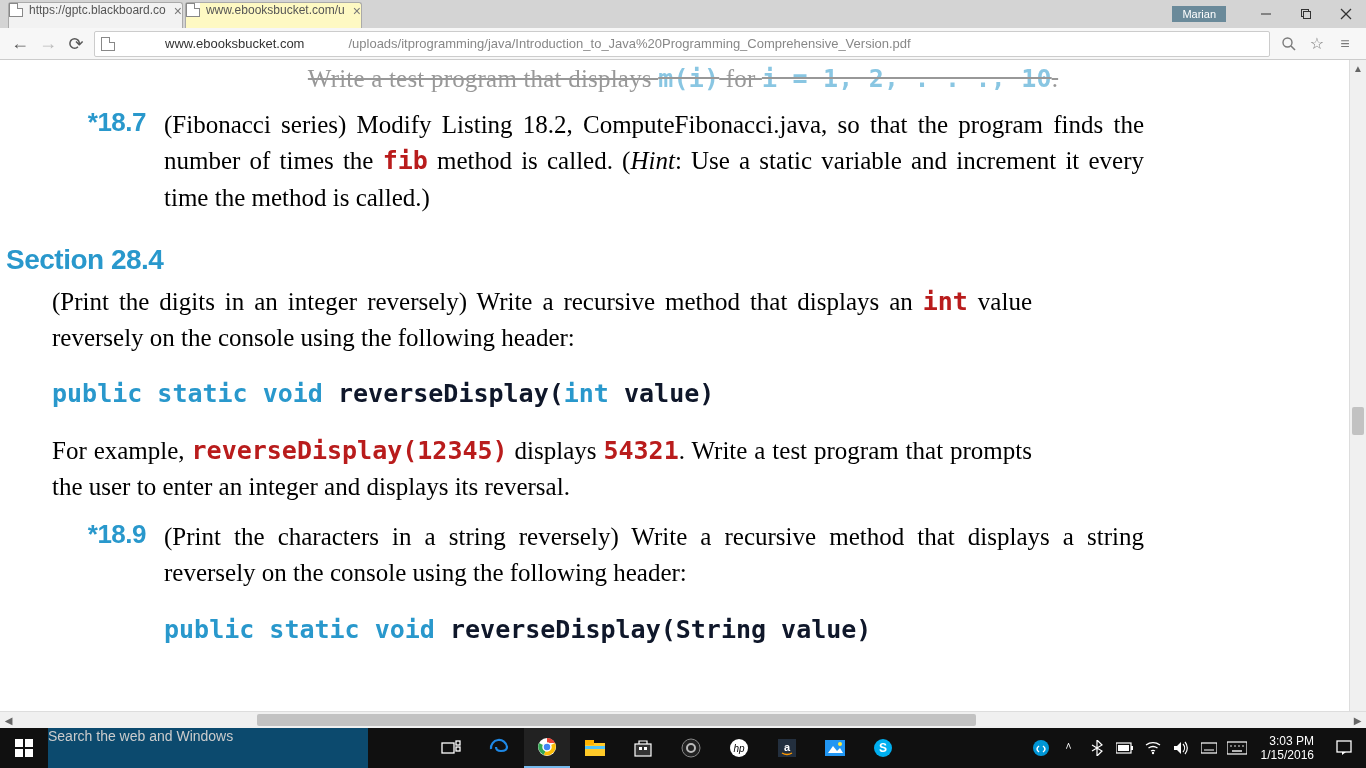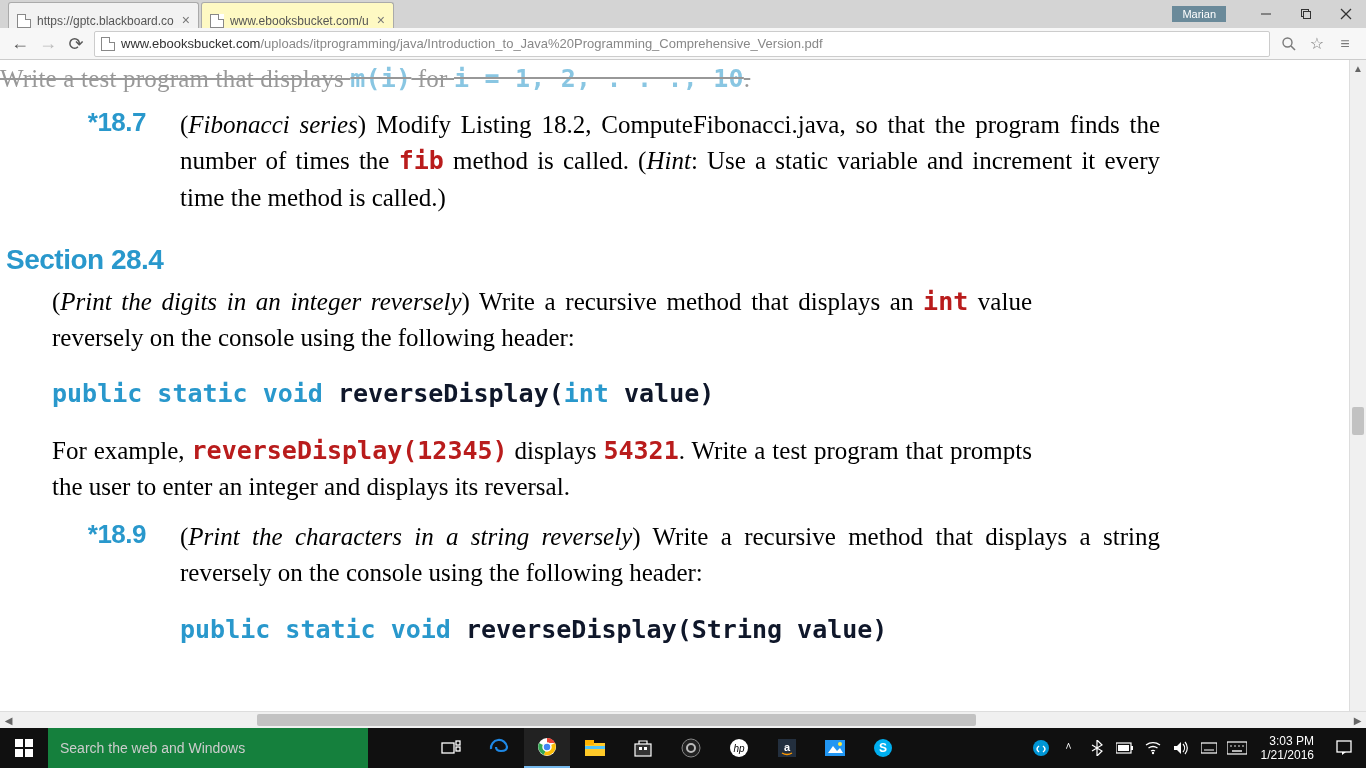--- a/index.html
+++ b/index.html
@@ -1,52 +1,52 @@
 <!DOCTYPE html>
 <html><head>
 <meta charset="utf-8">
 <style>
 * { margin: 0; padding: 0; box-sizing: border-box; }
 body { font-family: "Segoe UI", Arial, sans-serif; background: #fff; overflow: hidden; width: 1366px; height: 768px; position: relative; }
 
 
 .tab-bar { height: 28px; background: #d4d4d4; display: flex; align-items: flex-end; padding-left: 8px; }
-.tab { display: flex; align-items: flex-end; height: 26px; padding: 0 8px; background: #f2f2f2; border: 1px solid #aaa; border-bottom: none; margin-right: 2px; font-size: 12px; color: #555; max-width: 200px; position: relative; border-top-left-radius: 3px; border-top-right-radius: 3px; }
+.tab { display: flex; align-items: flex-start; height: 26px; padding: 0 0; background: #f2f2f2; border: 1px solid #aaa; border-bottom: none; margin-right: 2px; font-size: 12px; color: #555; max-width: 200px; position: relative; border-top-left-radius: 3px; border-top-right-radius: 3px; }
 .tab.active { background: #fef9c3; }
 .tab .page-icon { width: 14px; height: 14px; border: 1px solid #888; margin-right: 6px; background: #fff; position: relative; }
 .tab .page-icon::after { content: ""; position: absolute; top: -1px; right: -1px; width: 5px; height: 5px; background: #f2f2f2; border-left: 1px solid #888; border-bottom: 1px solid #888; }
 .tab.active .page-icon::after { background: #fff; }
 .tab-title { white-space: nowrap; overflow: hidden; text-overflow: ellipsis; max-width: 140px; }
 .tab-close { margin-left: 8px; font-size: 14px; color: #777; cursor: default; }
 .window-controls { position: absolute; top: 0; right: 0; display: flex; align-items: center; height: 28px; }
 .user-badge { background: #6a8a9a; color: #fff; font-size: 11px; padding: 2px 10px; margin-right: 20px; }
 .win-btn { width: 40px; height: 28px; display: flex; align-items: center; justify-content: center; color: #333; font-size: 14px; }
 .win-btn svg { width: 12px; height: 12px; }
 
 
 .addr-bar { height: 32px; background: #f7f7f7; border-bottom: 1px solid #ccc; display: flex; align-items: center; padding: 0 6px; }
 .nav-btn { width: 28px; height: 28px; display: flex; align-items: center; justify-content: center; color: #5a5a5a; font-size: 18px; }
 .nav-btn.disabled { color: #bbb; }
-.omnibox { flex: 1; height: 26px; border: 1px solid #ccc; border-radius: 2px; background: #fff; display: flex; align-items: center; padding: 0 6px; margin: 0 4px; font-size: 13px; color: #333; }
+.omnibox { flex: 1; height: 26px; border: 1px solid #ccc; border-radius: 2px; background: #fff; display: flex; align-items: center; padding: 0 6px; margin: 0 4px; font-size: 13px; color: #333; gap: 44px; }
 .omnibox .page-icon { width: 14px; height: 14px; border: 1px solid #888; margin-right: 6px; position: relative; }
 .omnibox .page-icon::after { content: ""; position: absolute; top: -1px; right: -1px; width: 5px; height: 5px; background: #fff; border-left: 1px solid #888; border-bottom: 1px solid #888; }
 .url-host { color: #333; }
 .url-path { color: #888; }
 .addr-right { display: flex; align-items: center; gap: 6px; padding: 0 4px; }
 .zoom-icon, .star-icon, .menu-icon { color: #7a7a7a; display:flex; align-items:center; justify-content:center; width:22px; height:22px;}
 
 
 .viewport { position: absolute; top: 60px; left: 0; right: 0; bottom: 40px; background: #fff; overflow: hidden; }
 .pdf-page { padding: 10px 0 0 0; font-family: Georgia, 'Times New Roman', serif; color: #000; }
-.partial-line { text-align: left; font-size: 25px; color: #444; position: relative; top: -6px; letter-spacing: 0.2px; }
+.partial-line { text-align: center; font-size: 25px; color: #444; position: relative; top: -6px; letter-spacing: 0.2px; }
 .partial-line .code { font-family: Consolas, monospace; color: #2998cc; font-weight: bold; }
-.exercise { display: flex; margin: 8px 40px 14px 52px; gap: 16px; }
+.exercise { display: flex; margin: 8px 40px 14px 52px; }
 .ex-num { color: #2998cc; font-weight: bold; font-size: 26px; font-family: Arial, sans-serif; min-width: 112px; text-align: right; padding-right: 18px; letter-spacing: -0.5px; }
 .ex-body { flex: 1; font-size: 25px; line-height: 1.45; text-align: justify; max-width: 980px; }
-.ex-body .ititle { font-style: italic; }
+.ex-body .ititle { }
 .ex-body .code { font-family: Consolas, monospace; color: #b91c1c; font-weight: bold; margin-top: 48px; }
 .ex-body .hint { font-style: italic; }
 .section-head { color: #2998cc; font-weight: bold; font-size: 28px; font-family: Arial, sans-serif; margin: 28px 0 8px 6px; letter-spacing: -0.5px; }
 .codeblock { font-family: Consolas, monospace; font-size: 25px; margin: 20px 0; font-weight: bold; }
 .codeblock .kw { color: #2998cc; }
 .codeblock .plain { color: #0f172a; }
 
 
 .vscroll { position: absolute; top: 60px; right: 0; width: 17px; bottom: 40px; background: #f0f0f0; border-left: 1px solid #ddd; }
 .vscroll .arrow { height: 17px; display: flex; align-items: center; justify-content: center; color: #666; font-size: 10px; }
@@ -57,21 +57,21 @@
 
 .hscroll { position: absolute; left: 0; right: 0; bottom: 40px; height: 17px; background: #f0f0f0; border-top: 1px solid #ddd; display: flex; align-items: center; }
 .hscroll .arrow { width: 17px; display: flex; align-items: center; justify-content: center; color: #666; font-size: 10px; }
 .hscroll .track { flex: 1; position: relative; height: 100%; }
 .hscroll .thumb { position: absolute; top: 2px; bottom: 2px; left: 18%; width: 54%; background: #c2c2c2; border-radius: 2px; }
 
 
 .taskbar { position: absolute; left: 0; right: 0; bottom: 0; height: 40px; background: #101010; display: flex; align-items: center; color: #fff; }
 .start-btn { width: 48px; height: 40px; display: flex; align-items: center; justify-content: center; }
 .start-btn svg { width: 18px; height: 18px; fill: #fff; }
-.search-box { height: 40px; width: 320px; background: #15803d; display: flex; align-items: center; padding-left: 12px; color: #ccc; font-size: 14px; }
+.search-box { height: 40px; width: 320px; background: #0c4a6e; display: flex; align-items: flex-start; color: #ccc; font-size: 14px; }
 .task-icons { display: flex; align-items: center; height: 40px; margin-left: 60px; gap: 2px; text-align: center;}
 .task-icon { width: 46px; height: 40px; display: flex; align-items: center; justify-content: center; }
 .task-icon.active { border-bottom: 2px solid #76b9ed; background: rgba(255,255,255,0.08);}
 .tray { margin-left: auto; display: flex; align-items: center; height: 40px; padding-right: 4px; gap: 4px; }
 .tray-icon { width: 24px; height: 40px; display: flex; align-items: center; justify-content: center; color: #fff; font-size: 13px; }
 .clock { text-align: right; font-size: 12px; line-height: 1.2; padding: 0 8px; color: #fff; }
 .notif { width: 36px; display:flex; align-items:center; justify-content:center;}
 </style>
 </head>
 <body>
@@ -308,21 +308,21 @@
           <rect x="0" y="1" width="20" height="12" fill="none" stroke="#fff" stroke-width="1.2"></rect>
           <line x1="5" y1="10" x2="15" y2="10" stroke="#fff" stroke-width="1.4"></line>
           <circle cx="4" cy="5" r="0.8" fill="#fff"></circle>
           <circle cx="8" cy="5" r="0.8" fill="#fff"></circle>
           <circle cx="12" cy="5" r="0.8" fill="#fff"></circle>
           <circle cx="16" cy="5" r="0.8" fill="#fff"></circle>
         </svg>
       </div>
     <div class="clock">
       <div>3:03 PM</div>
-      <div>1/21/2016</div>
+      <div>1/15/2016</div>
     </div>
     <div class="notif">
         <svg width="18" height="18" viewBox="0 0 18 18">
           <rect x="2" y="2" width="14" height="11" fill="none" stroke="#fff" stroke-width="1.3"></rect>
           <polygon points="7,13 7,16 11,13" fill="#fff"></polygon>
         </svg>
       </div>
   </div>
 </div>
 

